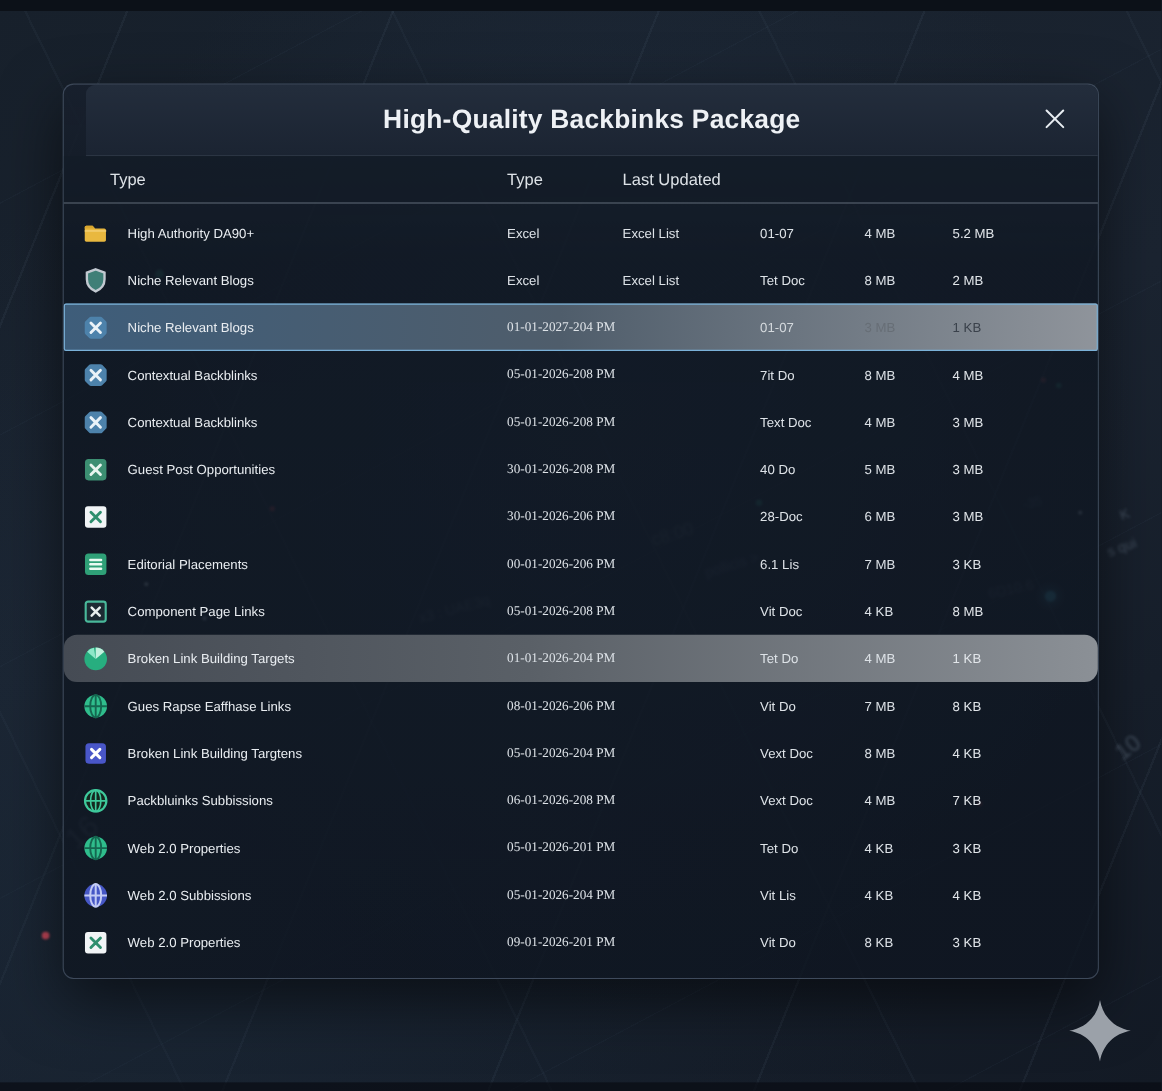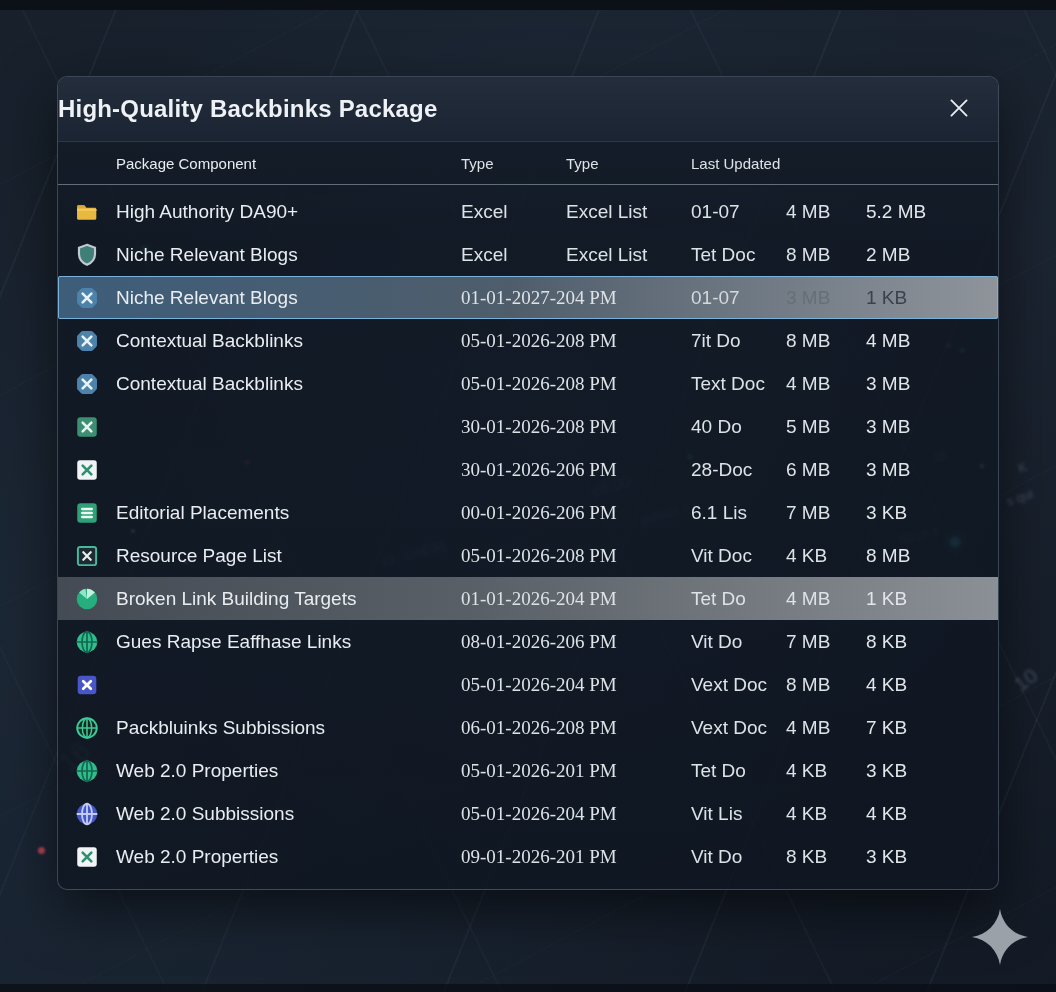--- a/index.html
+++ b/index.html
@@ -32,40 +32,41 @@
   }
   
   .dialog{
     position:absolute;left:57px;top:76px;width:942px;height:814px;z-index:2;
     border-radius:10px;border:1px solid rgba(125,145,168,.38);
     background:linear-gradient(180deg, rgba(24,32,45,.93) 0%, rgba(16,24,35,.85) 20%, rgba(15,22,33,.84) 100%);
     box-shadow:0 20px 55px rgba(0,0,0,.55);
     box-sizing:border-box;
   }
   .titlebar{
-    height:64px;display:flex;align-items:center;position:relative;
+    height:64px;display:flex;align-items:center;justify-content:center;position:relative;
     background:linear-gradient(180deg,#232d3c,#1b2432);
     border-radius:9px 9px 0 0;
     border-bottom:1px solid rgba(255,255,255,.05);
+    margin-left:20px;
   }
   .title{
     margin:0;font-size:24px;font-weight:600;color:#eef1f5;letter-spacing:.2px;
   }
   .close{
     position:absolute;right:22px;top:50%;transform:translateY(-50%);
     width:34px;height:34px;background:none;border:none;cursor:pointer;
     display:flex;align-items:center;justify-content:center;padding:0;
   }
   
   .row{
     display:grid;
     grid-template-columns:26px 361px 105px 125px 95px 80px 1fr;
     align-items:center;
     padding:0 20px 0 16px;height:43px;
-    font-size:19px;color:#e7ebef;
+    font-size:12px;color:#e7ebef;
   }
   .thead{
     height:42px;font-size:15px;color:#edf0f4;font-weight:400;
     background:rgba(19,27,39,.55);
     border-bottom:1px solid rgba(195,210,224,.45);
   }
   .tbody{padding-top:5px;}
   .c-icon{display:flex;align-items:center;justify-content:flex-start;}
   .c-icon svg{display:block;}
   .c-name{padding-left:16px;color:#e9edf1;}
@@ -75,21 +76,21 @@
   .sel-blue{
     background:linear-gradient(90deg,#3e5d7a 0%,#51607070 45%,#4f5d6b 45%,#8f949b 100%);
     background:linear-gradient(90deg,#3e5d7a 0%,#4f5d6b 48%,#8f949b 100%);
     outline:1px solid #7ab1d8;outline-offset:-1px;border-radius:2px;
   }
   .sel-blue .c-up{color:#d4d9dd;}
   .sel-blue .c-s1{color:#676e76;}
   .sel-blue .c-s2{color:#3a414b;}
   .sel-gray{
     background:linear-gradient(90deg,#454b54 0%,#5a6067 45%,#8b9096 100%);
-    border-radius:0;
+    border-radius:12px;
   }
   
   .sparkle{position:absolute;left:968px;top:905px;width:64px;height:64px;z-index:2;}
 </style>
 </head>
 <body>
 
 <div class="backdrop">
   <div class="dot" style="left:38px;top:847px;width:7px;height:7px;background:#d8495c;opacity:.85;"></div>
   <div class="dot" style="left:245px;top:460px;width:5px;height:5px;background:#c84a55;opacity:.6;"></div>
@@ -124,21 +125,20 @@
       <span>
         <svg width="26" height="26" viewBox="0 0 24 24">
             <path d="M5 5l14 14M19 5L5 19" stroke="#e8edf2" stroke-width="1.7" stroke-linecap="round"></path>
           </svg>
       </span>
     </button>
   </div>
 
   <div class="row thead">
     <span class="c-icon"></span>
-    <span class="c-name">Package Component</span>
     <span class="c-t1">Type</span>
     <span class="c-t2">Type</span>
     <span class="c-up">Last Updated</span>
     <span class="c-s1"></span>
     <span class="c-s2"></span>
   </div>
 
   <div class="tbody">
       <div class="row">
         <span class="c-icon">
@@ -207,20 +207,21 @@
         <span class="c-s1">4 MB</span>
         <span class="c-s2">3 MB</span>
       </div>
       <div class="row">
         <span class="c-icon">
           <svg width="26" height="26" viewBox="0 0 24 24">
             <rect x="3" y="3" width="18" height="18" rx="3" fill="#3c8f72"></rect>
             <path d="M8 8l8 8M16 8l-8 8" stroke-width="2.4" stroke-linecap="round" stroke="#e8f5ef"></path>
           </svg>
         </span>
+        <span class="c-name">Guest Post Opportunities</span>
         <span class="c-date">30-01-2026-208 PM</span>
         <span class="c-up">40 Do</span>
         <span class="c-s1">5 MB</span>
         <span class="c-s2">3 MB</span>
       </div>
       <div class="row">
         <span class="c-icon">
           <svg width="26" height="26" viewBox="0 0 24 24">
             <rect x="3" y="3" width="18" height="18" rx="2.5" fill="#f1f4f6"></rect>
             <path d="M8 8l8 8M16 8l-8 8" stroke-width="2.4" stroke-linecap="round" stroke="#2e8f6e"></path>
@@ -244,21 +245,21 @@
         <span class="c-s1">7 MB</span>
         <span class="c-s2">3 KB</span>
       </div>
       <div class="row">
         <span class="c-icon">
           <svg width="26" height="26" viewBox="0 0 24 24">
             <rect x="3.6" y="3.6" width="16.8" height="16.8" rx="2" fill="#1d2b33" stroke="#49b89a" stroke-width="1.8"></rect>
             <path d="M8.6 8.6l6.8 6.8M15.4 8.6l-6.8 6.8" stroke="#e8f0ee" stroke-width="2.1" stroke-linecap="round"></path>
           </svg>
         </span>
-        <span class="c-name">Resource Page List</span>
+        <span class="c-name">Component Page Links</span>
         <span class="c-date">05-01-2026-208 PM</span>
         <span class="c-up">Vit Doc</span>
         <span class="c-s1">4 KB</span>
         <span class="c-s2">8 MB</span>
       </div>
       <div class="row sel-gray">
         <span class="c-icon">
           <svg width="26" height="26" viewBox="0 0 24 24">
             <circle cx="12" cy="12" r="9.5" fill="#27ae7f"></circle>
             <path d="M12 12V2.5A9.5 9.5 0 0 1 19.3 6z" fill="#c2f1de"></path>
@@ -287,20 +288,21 @@
         <span class="c-s1">7 MB</span>
         <span class="c-s2">8 KB</span>
       </div>
       <div class="row">
         <span class="c-icon">
           <svg width="26" height="26" viewBox="0 0 24 24">
             <rect x="3.4" y="3.4" width="17.2" height="17.2" rx="3" fill="#4956c8"></rect>
             <path d="M8.5 8.5l7 7M15.5 8.5l-7 7" stroke="#ffffff" stroke-width="2.5" stroke-linecap="round"></path>
           </svg>
         </span>
+        <span class="c-name">Broken Link Building Targtens</span>
         <span class="c-date">05-01-2026-204 PM</span>
         <span class="c-up">Vext Doc</span>
         <span class="c-s1">8 MB</span>
         <span class="c-s2">4 KB</span>
       </div>
       <div class="row">
         <span class="c-icon">
           <svg width="26" height="26" viewBox="0 0 24 24">
             <circle cx="12" cy="12" r="9" fill="#15281f" stroke="#3ec99b" stroke-width="1.8"></circle>
             <g stroke="#3ec99b" stroke-width="1.4" fill="none">

